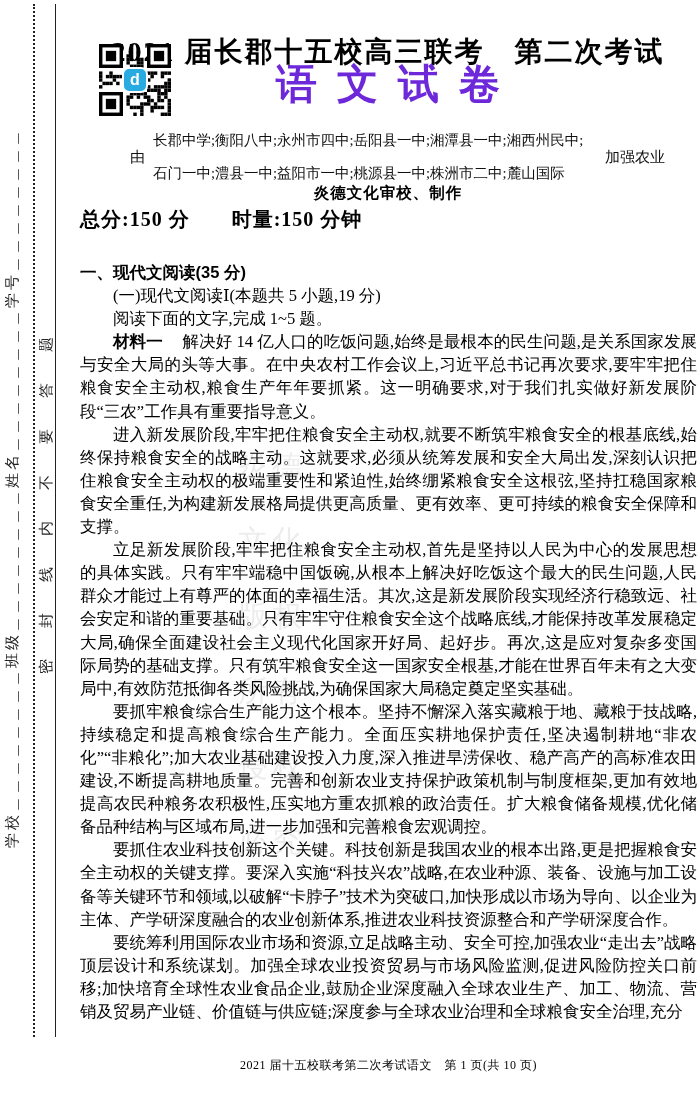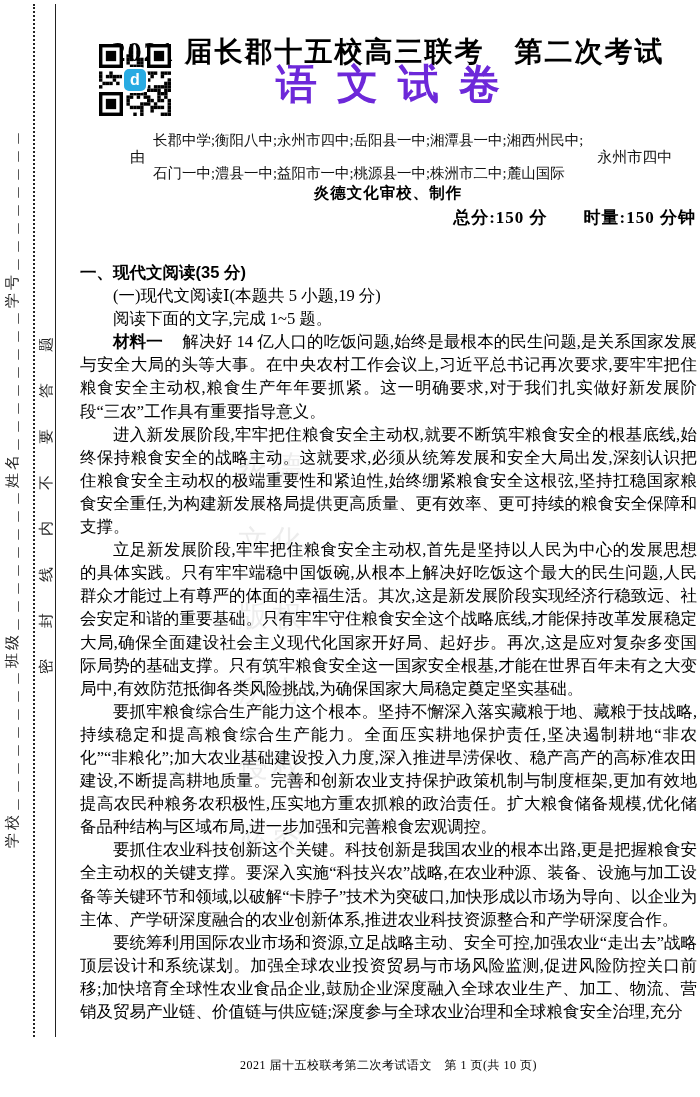--- a/index.html
+++ b/index.html
@@ -43,22 +43,22 @@
   }
   .commission .prefix{font-size:15px;flex:0 0 auto;}
   .commission .schools{flex:1 1 auto;font-size:14.5px;line-height:33px;white-space:nowrap;}
   .commission .suffix{font-size:15px;flex:0 0 auto;margin-left:6px;}
   .producer{
     position:absolute;left:80px;top:183px;width:616px;text-align:center;
     font-family:"Liberation Sans","DejaVu Sans",sans-serif;
     font-size:15.5px;font-weight:bold;color:#000;letter-spacing:1px;
   }
   .score-time{
-    position:absolute;left:80px;top:206px;width:616px;text-align:right;
-    font-size:17px;font-weight:bold;letter-spacing:1px;color:#000;
+    position:absolute;left:80px;top:206px;width:616px;text-align:left;
+    font-size:20px;font-weight:bold;letter-spacing:1px;color:#000;
   }
   
   .watermark{position:absolute;left:238px;top:428px;width:90px;color:#000;opacity:.07;
     font-size:30px;letter-spacing:4px;line-height:75px;text-align:left;pointer-events:none;}
   
   .body-text{
     position:absolute;left:80px;top:261px;width:617px;
     font-size:16.5px;line-height:23.1px;text-align:justify;color:#000;
   }
   .body-text p{margin:0;text-indent:2em;}
@@ -220,21 +220,21 @@
   <div class="qr-logo" style="background: rgb(41, 171, 226);">d</div>
 
   <div class="paper-title">语文试卷</div>
 
   <div class="commission">
     <span class="prefix">由</span>
     <span class="schools">
       <span style="display:block">长郡中学;衡阳八中;永州市四中;岳阳县一中;湘潭县一中;湘西州民中;</span>
       <span style="display:block">石门一中;澧县一中;益阳市一中;桃源县一中;株洲市二中;麓山国际</span>
     </span>
-    <span class="suffix">永州市四中</span>
+    <span class="suffix">加强农业</span>
   </div>
 
   <div class="producer">炎德文化审校、制作</div>
 
   <div class="score-time">总分:150 分　　时量:150 分钟</div>
 
   <div class="watermark">
     <div>炎德文化</div>
     <div>版权所有</div>
     <div>侵权必究</div>

